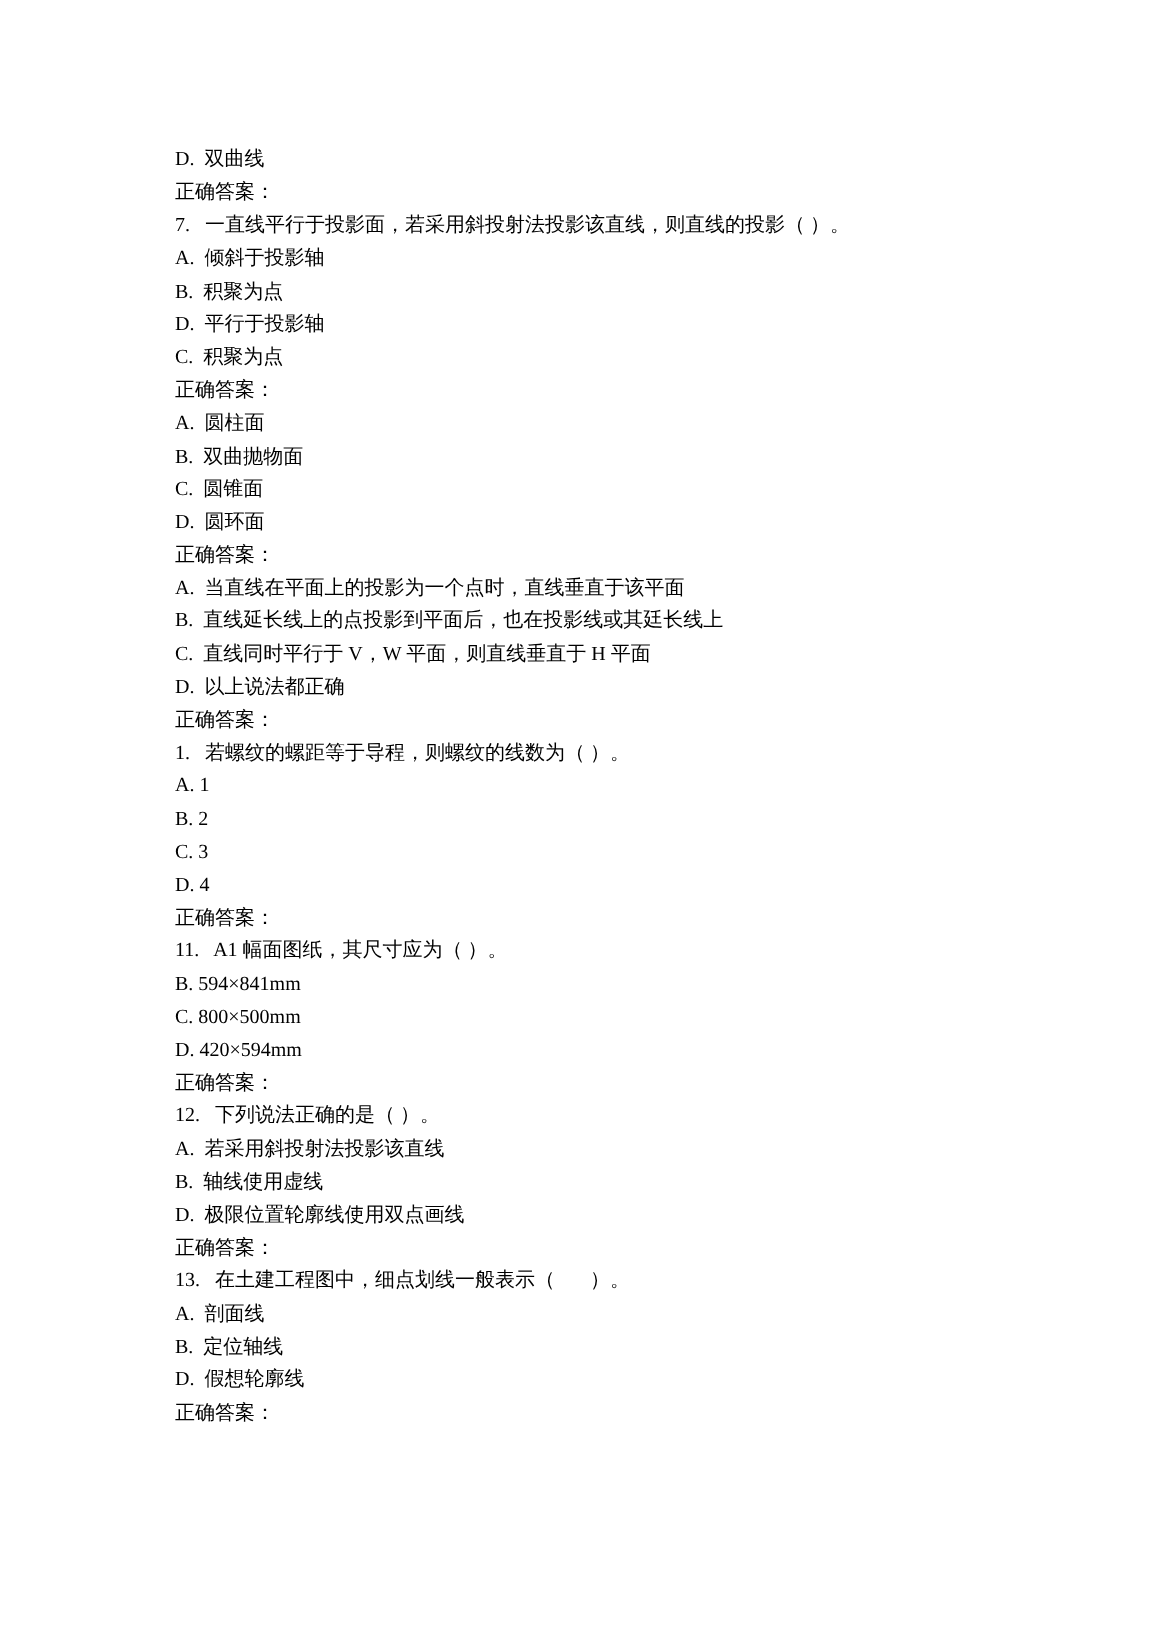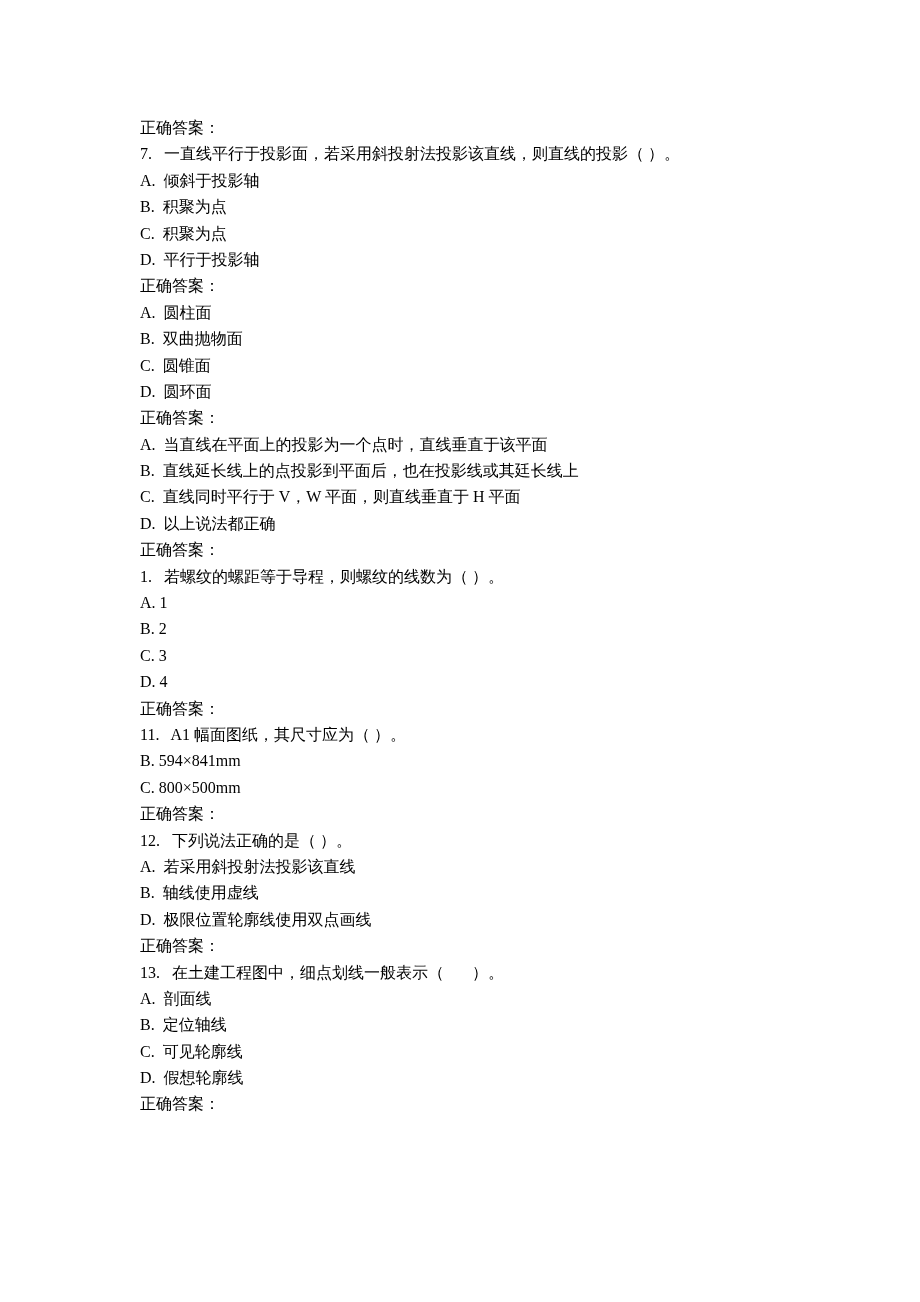--- a/index.html
+++ b/index.html
@@ -19,51 +19,52 @@
     }
     .line {
       display: block;
       white-space: pre-wrap;
     }
   </style>
 </head>
 <body>
 
 <div>
+  <span class="line">D.  双曲线</span>
   <span class="line">正确答案：</span>
   <span class="line">7.   一直线平行于投影面，若采用斜投射法投影该直线，则直线的投影（ ）。</span>
   <span class="line">A.  倾斜于投影轴</span>
   <span class="line">B.  积聚为点</span>
+  <span class="line">D.  平行于投影轴</span>
   <span class="line">C.  积聚为点</span>
-  <span class="line">D.  平行于投影轴</span>
   <span class="line">正确答案：</span>
   <span class="line">A.  圆柱面</span>
   <span class="line">B.  双曲抛物面</span>
   <span class="line">C.  圆锥面</span>
   <span class="line">D.  圆环面</span>
   <span class="line">正确答案：</span>
   <span class="line">A.  当直线在平面上的投影为一个点时，直线垂直于该平面</span>
   <span class="line">B.  直线延长线上的点投影到平面后，也在投影线或其廷长线上</span>
   <span class="line">C.  直线同时平行于 V，W 平面，则直线垂直于 H 平面</span>
   <span class="line">D.  以上说法都正确</span>
   <span class="line">正确答案：</span>
   <span class="line">1.   若螺纹的螺距等于导程，则螺纹的线数为（ ）。</span>
   <span class="line">A. 1</span>
   <span class="line">B. 2</span>
   <span class="line">C. 3</span>
   <span class="line">D. 4</span>
   <span class="line">正确答案：</span>
   <span class="line">11.   A1 幅面图纸，其尺寸应为（ ）。</span>
   <span class="line">B. 594×841mm</span>
   <span class="line">C. 800×500mm</span>
+  <span class="line">D. 420×594mm</span>
   <span class="line">正确答案：</span>
   <span class="line">12.   下列说法正确的是（ ）。</span>
   <span class="line">A.  若采用斜投射法投影该直线</span>
   <span class="line">B.  轴线使用虚线</span>
   <span class="line">D.  极限位置轮廓线使用双点画线</span>
   <span class="line">正确答案：</span>
   <span class="line">13.   在土建工程图中，细点划线一般表示（       ）。</span>
   <span class="line">A.  剖面线</span>
   <span class="line">B.  定位轴线</span>
-  <span class="line">C.  可见轮廓线</span>
   <span class="line">D.  假想轮廓线</span>
   <span class="line">正确答案：</span>
 </div>
 
 </body></html>

